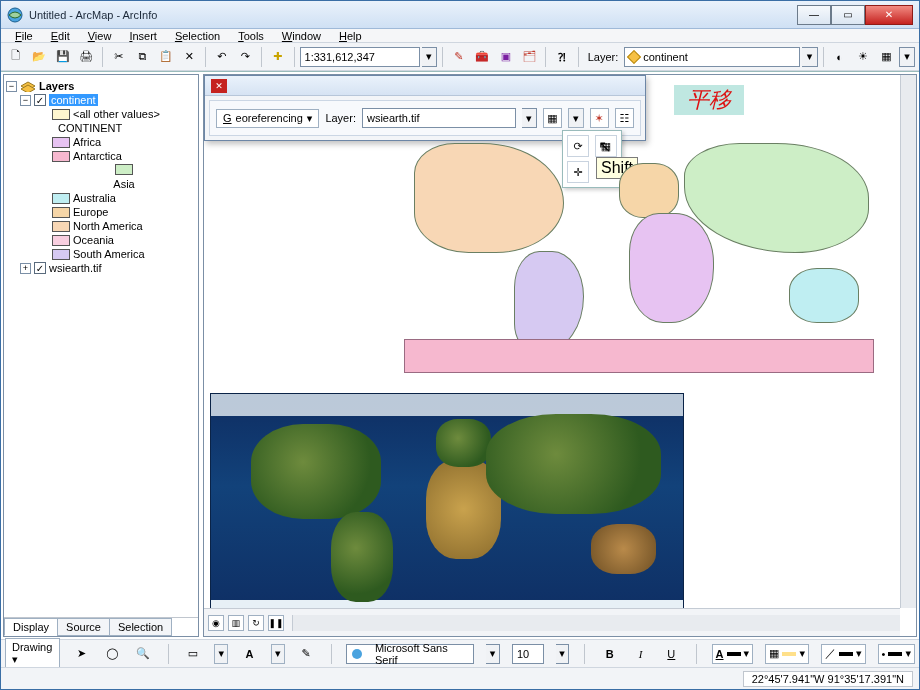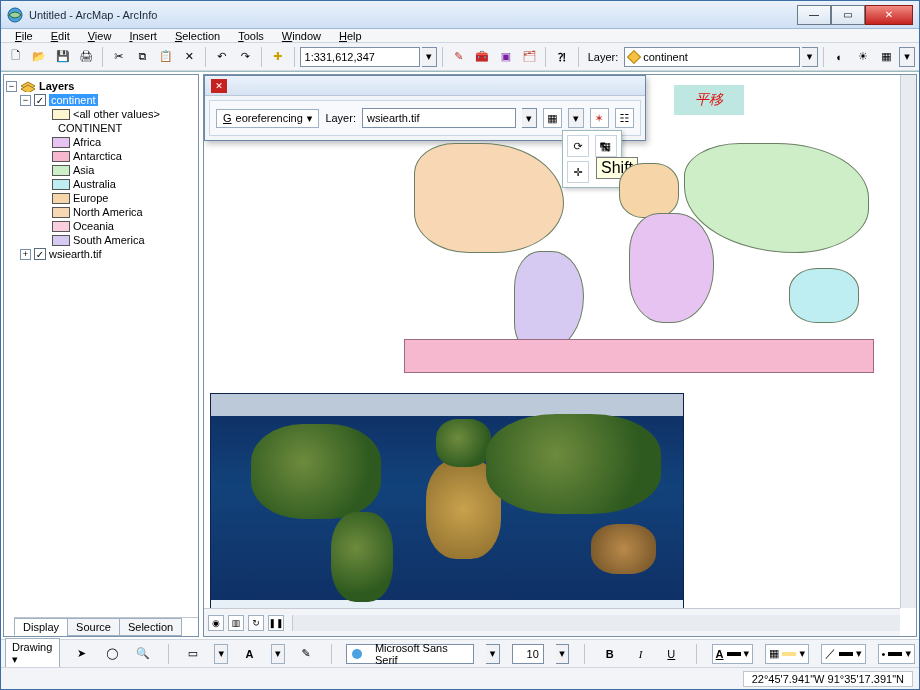--- a/index.html
+++ b/index.html
@@ -31,21 +31,21 @@
 
 .content { flex:1; display:flex; overflow:hidden; background:#fff; border-top:1px solid #9bb; }
 .tocpanel { width:196px; border:1px solid #7b8fa6; margin:2px; display:flex; flex-direction:column; background:#fff; }
 .toc { flex:1; padding:4px 2px; overflow:auto; }
 .tocrow { display:flex; align-items:center; gap:3px; padding:1px 0; white-space:nowrap; }
 .exp { width:11px; height:11px; border:1px solid #7b8fa6; display:flex; align-items:center; justify-content:center; font-size:9px; line-height:1; background:#fff; }
 .chk { width:12px; height:12px; border:1px solid #5a6b7d; background:#fff; display:flex; align-items:center; justify-content:center; font-size:9px; }
 .chk.on::after { content:"✓"; font-size:10px; }
 .swatch { width:18px; height:11px; border:1px solid #555; }
 .sel { background:#3399ff; color:#fff; padding:0 2px; }
-.toc-tabs { display:flex; border-top:1px solid #c0c6ce;margin-left:10px; }
+.toc-tabs { display:flex; border-top:1px solid #c0c6ce; }
 .toctab { border:1px solid #9fb0c2; padding:2px 8px; background:#f3f5f8; margin-right:-1px; }
 .toctab.active { background:#fff; border-bottom-color:#fff; }
 
 .mapwrap { flex:1; margin:2px; border:1px solid #7b8fa6; position:relative; background:#fff; overflow:hidden; }
 .mapcanvas { position:absolute; inset:0 16px 28px 0; background:#fff; }
 .vscroll { position:absolute; right:0; top:0; bottom:28px; width:16px; background:#e8ebef; border-left:1px solid #c4cbd4; }
 .hstrip { position:absolute; left:0; right:16px; bottom:0; height:28px; display:flex; align-items:center; border-top:1px solid #c4cbd4; background:#f2f4f7; }
 .maptabs { display:flex; gap:4px; padding:0 4px; }
 .maptab { width:16px; height:16px; border:1px solid #9fb0c2; display:flex; align-items:center; justify-content:center; font-size:9px; background:#fff; }
 .hscroll { flex:1; height:16px; background:#e8ebef; border-left:1px solid #c4cbd4; margin-left:4px; }
@@ -60,36 +60,36 @@
 .georef input { height:20px; border:1px solid #7b8fa6; background:#fff; padding:0 4px; width:160px; }
 .gicon { width:20px; height:20px; border:1px solid #9fb0c2; background:#fff; display:flex; align-items:center; justify-content:center; }
 
 
 .toolpopup { position:absolute; left:358px; top:55px; border:1px solid #9bb; background:#fff; padding:4px; box-shadow:2px 2px 4px rgba(0,0,0,.2); }
 .toolpopup .row { display:flex; gap:6px; }
 .toolpopup .cell { width:22px; height:22px; border:1px solid #c9d3df; display:flex; align-items:center; justify-content:center; }
 .tip { position:absolute; left:392px; top:82px; border:1px solid #7b7b7b; background:#ffffe1; padding:1px 4px; font-size:16px;text-align:center; }
 .cursor-arrow { position:absolute; left:394px; top:62px; font-size:16px; color:#000; pointer-events:none; }
 
-.annot { position:absolute; left:470px; top:10px; width:70px; height:30px; background:#bfe7e1; color:#d11; font-family: "SimSun","KaiTi",serif; font-size:14px; font-style:italic; display:flex; align-items:center; justify-content:center; }
+.annot { position:absolute; left:470px; top:10px; width:70px; height:30px; background:#bfe7e1; color:#d11; font-family: "SimSun","KaiTi",serif; font-size:22px; font-style:italic; display:flex; align-items:center; justify-content:center; }
 
 
 .contmap { position:absolute; left:200px; top:58px; width:470px; height:240px; }
 .land { position:absolute; border:1px solid #6a7f63; }
 .antarc { position:absolute; left:0; bottom:0; width:100%; height:34px; background:#f6b8cf; border:1px solid #9a6b82; }
 
 
 .satmap { position:absolute; left:6px; top:318px; width:474px; height:232px; background:linear-gradient(#0e2d62,#12427a 40%,#0e2d62); overflow:hidden; border:1px solid #0a2347; }
 .satland { position:absolute; background:radial-gradient(circle at 40% 40%, #6e8b3d, #2e5a1f 70%); border-radius:40%; }
 .ice { position:absolute; background:#e7f0f6; }
 
 
 .bottombar { height:28px; background:#f2f4f7; display:flex; align-items:center; padding:0 4px; gap:12px; border-top:1px solid #cfd6df; }
 .fontcombo { width:150px; height:20px; border:1px solid #7b8fa6; background:#fff; padding:0 4px; display:flex; align-items:center; }
-.sizecombo { width:36px; height:20px; border:1px solid #7b8fa6; background:#fff; padding:0 4px; display:flex; align-items:center;justify-content:flex-end; }
+.sizecombo { width:36px; height:20px; border:1px solid #7b8fa6; background:#fff; padding:0 4px; display:flex; align-items:center; }
 .colorbtn { display:flex; align-items:center; height:20px; border:1px solid #9fb0c2; padding:0 3px; gap:3px; background:#fff; }
 .colorchip { width:14px; height:4px; }
 
 .statusbar { height:22px; background:#f2f4f7; display:flex; align-items:center; padding:0 6px; border-top:1px solid #cfd6df; }
 .statusbar .coords { margin-left:auto; border:1px solid #c0c6ce; background:#fff; padding:1px 8px; }
 
 svg { display:block; }
 </style>
 </head>
 <body>
@@ -187,21 +187,21 @@
         </div>
         <div id="cont-list">
             <div class="tocrow" style="padding-left: 46px;">
               <div class="swatch" style="background:#e7c3f2"></div>
               <span>Africa</span>
             </div>
             <div class="tocrow" style="padding-left: 46px;">
               <div class="swatch" style="background:#f6b8cf"></div>
               <span>Antarctica</span>
             </div>
-            <div class="tocrow" style="padding-left: 46px;">
+            <div class="tocrow" style="padding-left: 46px; flex-direction: column;">
               <div class="swatch" style="background:#cdeec6"></div>
               <span>Asia</span>
             </div>
             <div class="tocrow" style="padding-left: 46px;">
               <div class="swatch" style="background:#bfeef2"></div>
               <span>Australia</span>
             </div>
             <div class="tocrow" style="padding-left: 46px;">
               <div class="swatch" style="background:#f6d6a8"></div>
               <span>Europe</span>

